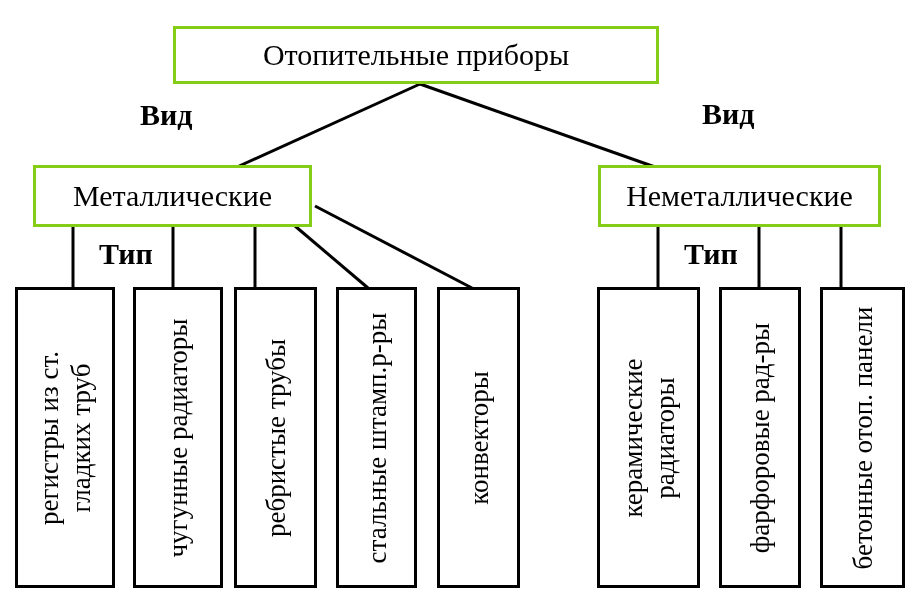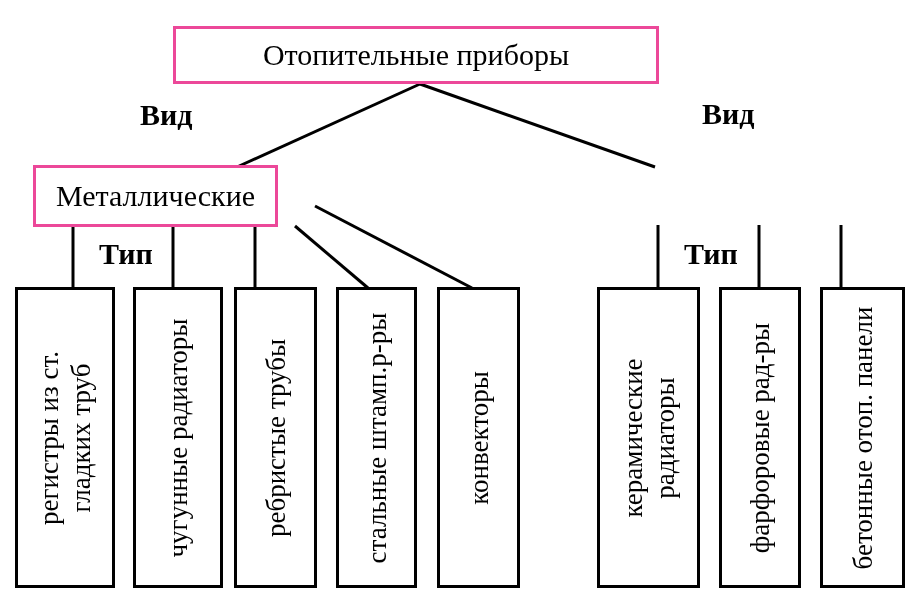--- a/index.html
+++ b/index.html
@@ -24,30 +24,30 @@
     height: 593px;
   }
   svg.wires line {
     stroke: #000000;
     stroke-width: 3;
   }
   .node {
     position: absolute;
     box-sizing: border-box;
     background: #ffffff;
-    border: 3px solid #ec4899;
+    border: 3px solid #84cc16;
     display: flex;
     align-items: center;
     justify-content: center;
     font-size: 30px;
     line-height: 1;
     white-space: nowrap;
   }
   .node-root     { left: 173px; top: 26px;  width: 486px; height: 58px; }
-  .node-metal    { left: 33px;  top: 165px; width: 245px; height: 62px; }
+  .node-metal    { left: 33px;  top: 165px; width: 279px; height: 62px; }
   .node-nonmetal { left: 598px; top: 165px; width: 283px; height: 62px; }
   .edge-label {
     position: absolute;
     font-size: 30px;
     line-height: 1.1;
     white-space: nowrap;
     font-weight: bold;
   }
   .vid-left  { left: 140px; top: 98px;  }
   .vid-right { left: 702px; top: 97px;  }
@@ -102,20 +102,23 @@
     <span>Отопительные приборы</span>
   </div>
 
   <div class="edge-label vid-left">Вид</div>
   <div class="edge-label vid-right">Вид</div>
 
   <div class="node node-metal">
     <span>Металлические</span>
   </div>
 
+  <div class="node node-nonmetal">
+    <span>Неметаллические</span>
+  </div>
 
   <div class="edge-label tip-left">Тип</div>
   <div class="edge-label tip-right">Тип</div>
 
   <div class="leaf leaf-1">
     <span class="leaf-label">регистры из ст.
 гладких труб</span>
   </div>
   <div class="leaf leaf-2">
     <span class="leaf-label">чугунные радиаторы</span>

